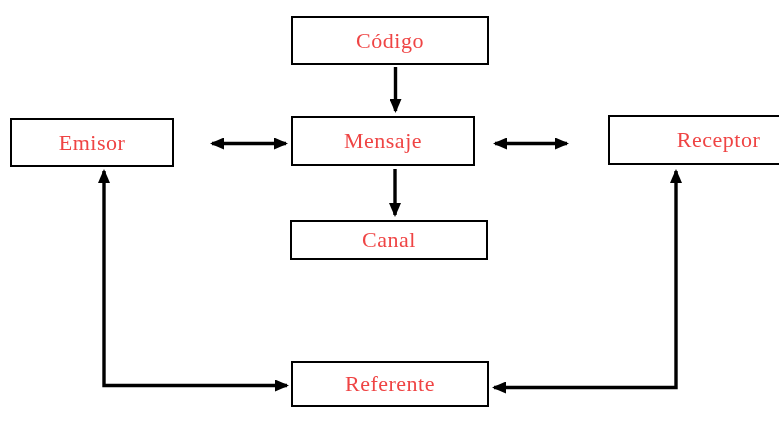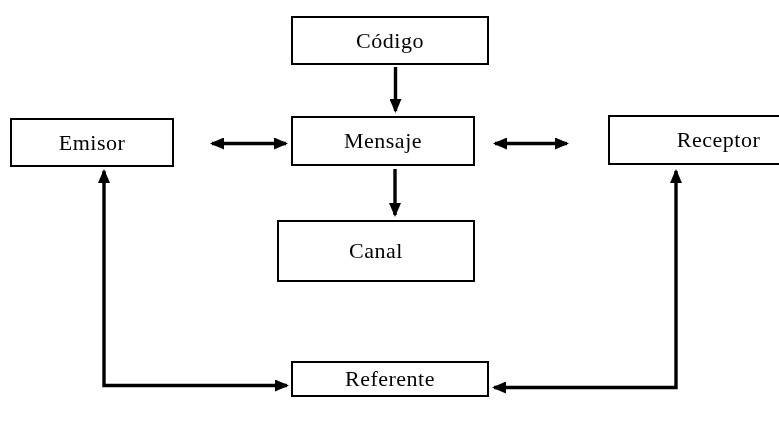--- a/index.html
+++ b/index.html
@@ -32,21 +32,21 @@
     position: absolute;
     box-sizing: border-box;
     border: 2px solid #000000;
     background: #ffffff;
     display: flex;
     align-items: center;
     justify-content: center;
   }
   .node-label {
     font-size: 22px;
-    color: #000000;
+    color: #ef4444;
     letter-spacing: 0.5px;
     white-space: nowrap;
   }
 </style>
 </head>
 <body>
 
 <div class="canvas">
 
   <svg class="edges" viewBox="0 0 779 430" aria-hidden="true">
@@ -81,21 +81,21 @@
   </div>
 
   <div class="node" style="left:291px; top:116px; width:184px; height:50px;">
     <span class="node-label">Mensaje</span>
   </div>
 
   <div class="node" style="left:572px; top:115px; width:221px; height:50px;margin-left:36px;">
     <span class="node-label">Receptor</span>
   </div>
 
-  <div class="node" style="left:277px; top:220px; width:198px; height:62px;">
+  <div class="node" style="left:290px; top:220px; width:198px; height:40px;">
     <span class="node-label">Canal</span>
   </div>
 
-  <div class="node" style="left:291px; top:361px; width:198px; height:36px;">
+  <div class="node" style="left:291px; top:361px; width:198px; height:46px;">
     <span class="node-label">Referente</span>
   </div>
 
 </div>
 
 </body></html>

